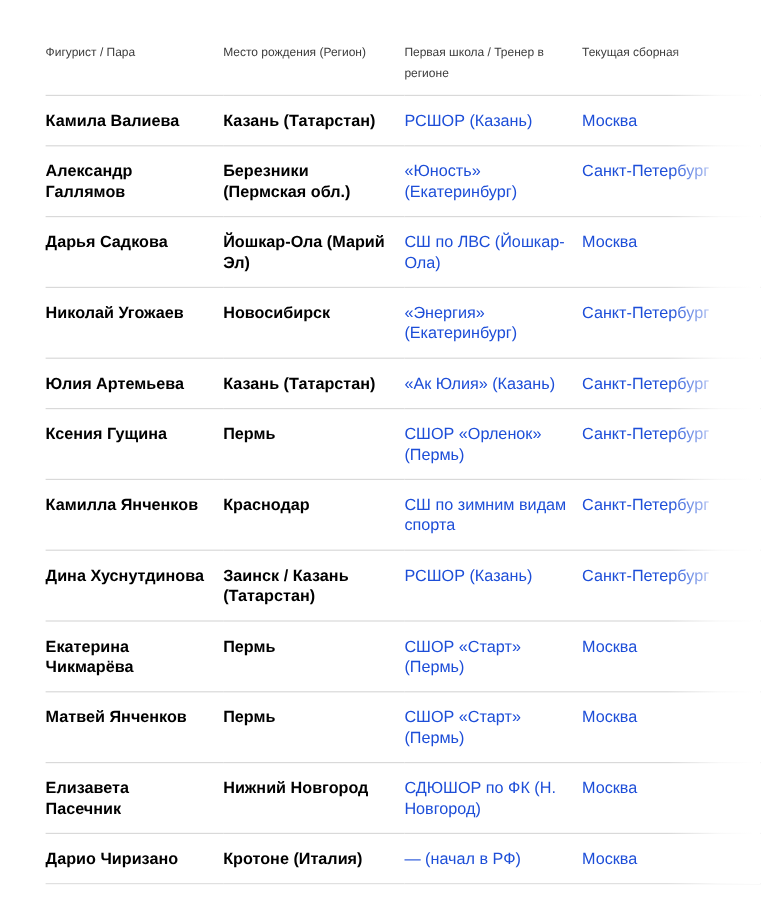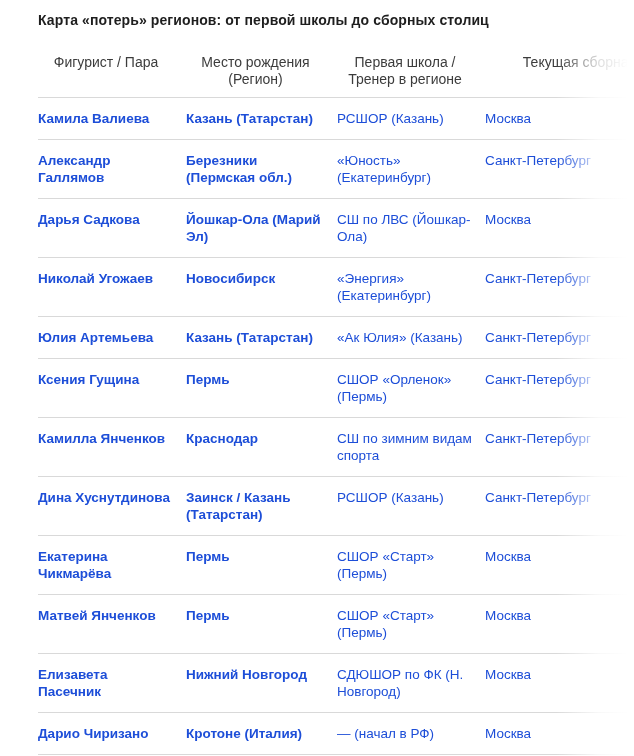--- a/index.html
+++ b/index.html
@@ -36,39 +36,39 @@
     width: 634px;
     overflow: hidden;
   }
   table.losses {
     border-collapse: collapse;
     table-layout: fixed;
     margin-left: 38px;
     width: 648px;
   }
   table.losses th {
-    text-align: center;
+    text-align: left;
     font-weight: 400;
-    font-size: 14px;
+    font-size: 10px;
     line-height: 17px;
     color: #3c3c3c;
     vertical-align: top;
     padding: 25px 12px 9px 0;
     border-bottom: 1px solid #d9d9d9;
   }
   table.losses td {
     font-size: 13.5px;
     line-height: 17px;
     vertical-align: top;
     padding: 12px 12px 12px 0;
     border-bottom: 1px solid #d9d9d9;
   }
   td.c1, td.c2 {
     font-weight: 700;
-    color: #1d4ed8;
+    color: #000000;
   }
   td.c3, td.c4 {
     font-weight: 400;
     color: #1d4ed8;
   }
   .fade-right {
     position: absolute;
     top: 0;
     right: 0;
     width: 78px;
@@ -78,21 +78,20 @@
       rgba(255,255,255,0.82) 55%,
       rgba(255,255,255,1) 92%);
     pointer-events: none;
   }
 </style>
 </head>
 <body>
 
 <div class="page">
 
-  <div class="title">Карта «потерь» регионов: от первой школы до сборных столиц</div>
 
   <div class="table-wrap">
 
     <table class="losses">
       <colgroup>
         <col style="width:148px">
         <col style="width:151px">
         <col style="width:148px">
         <col style="width:201px">
       </colgroup>

